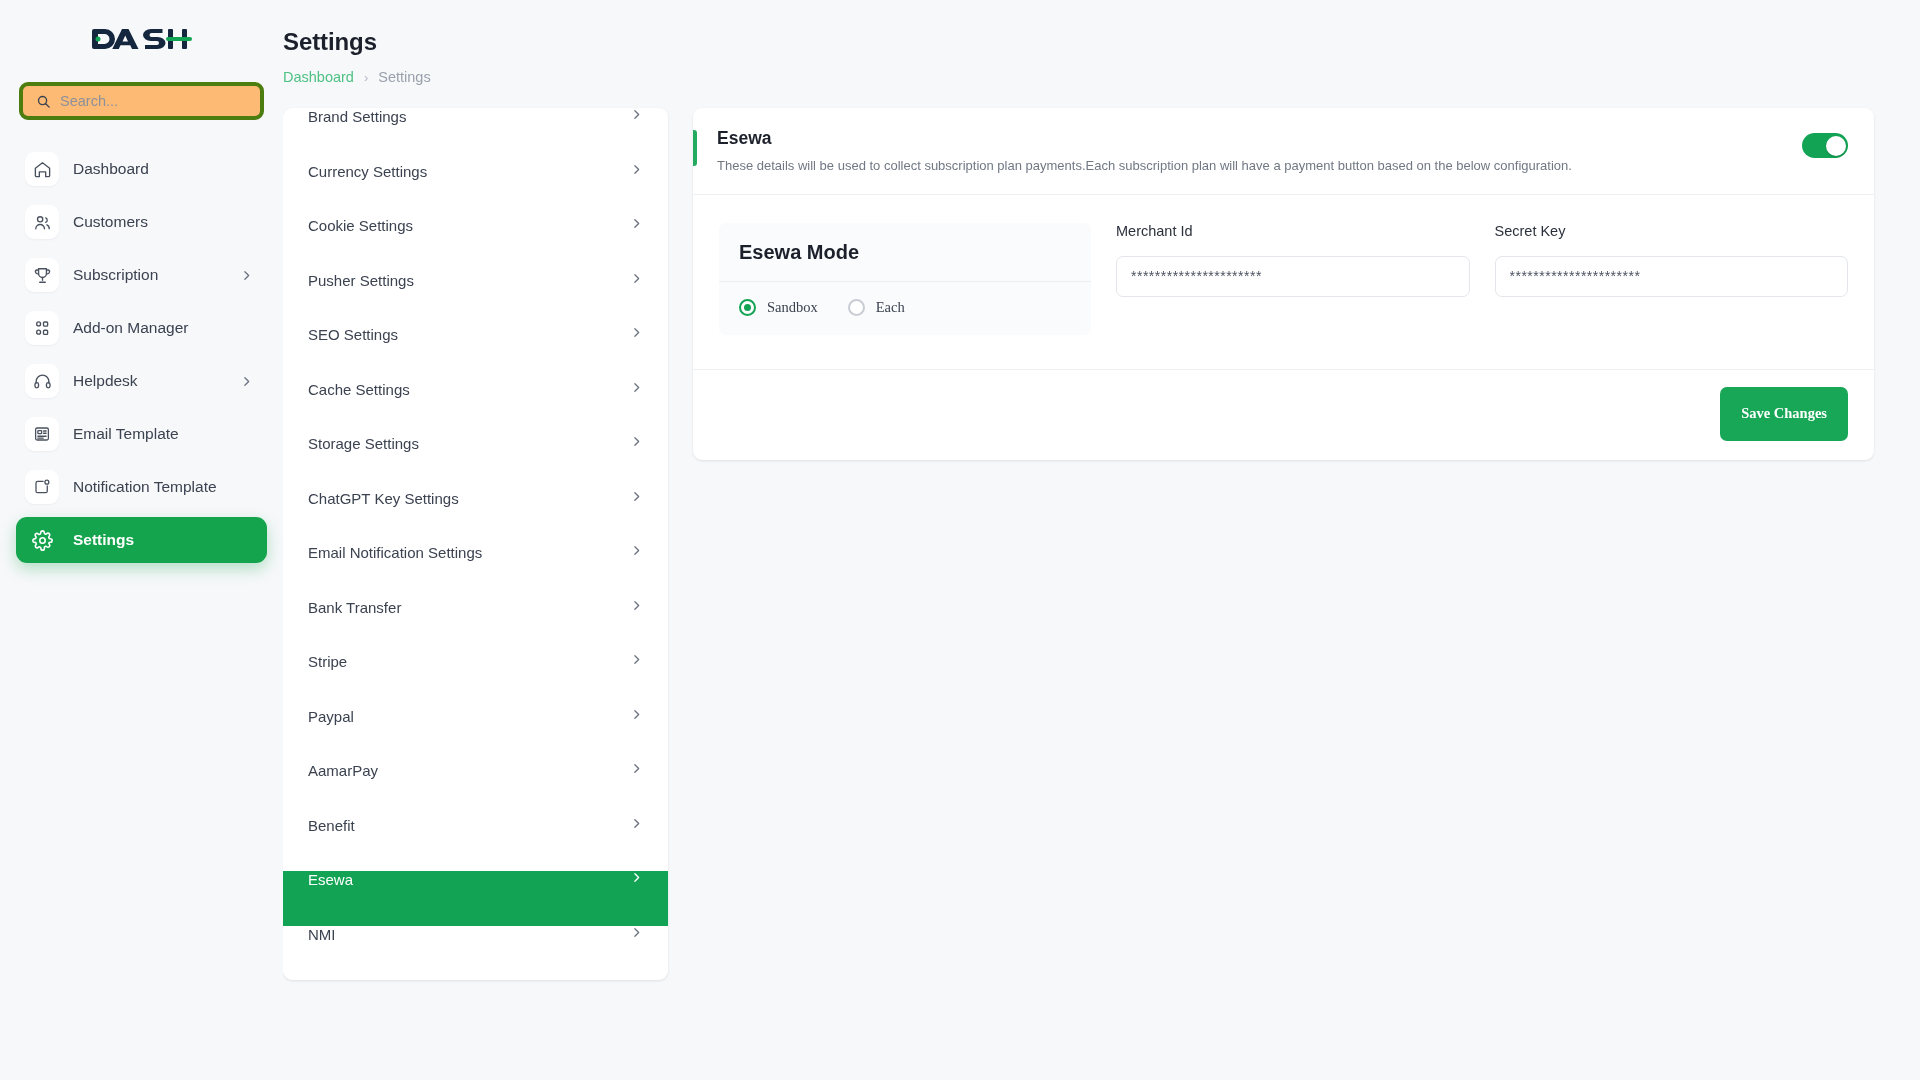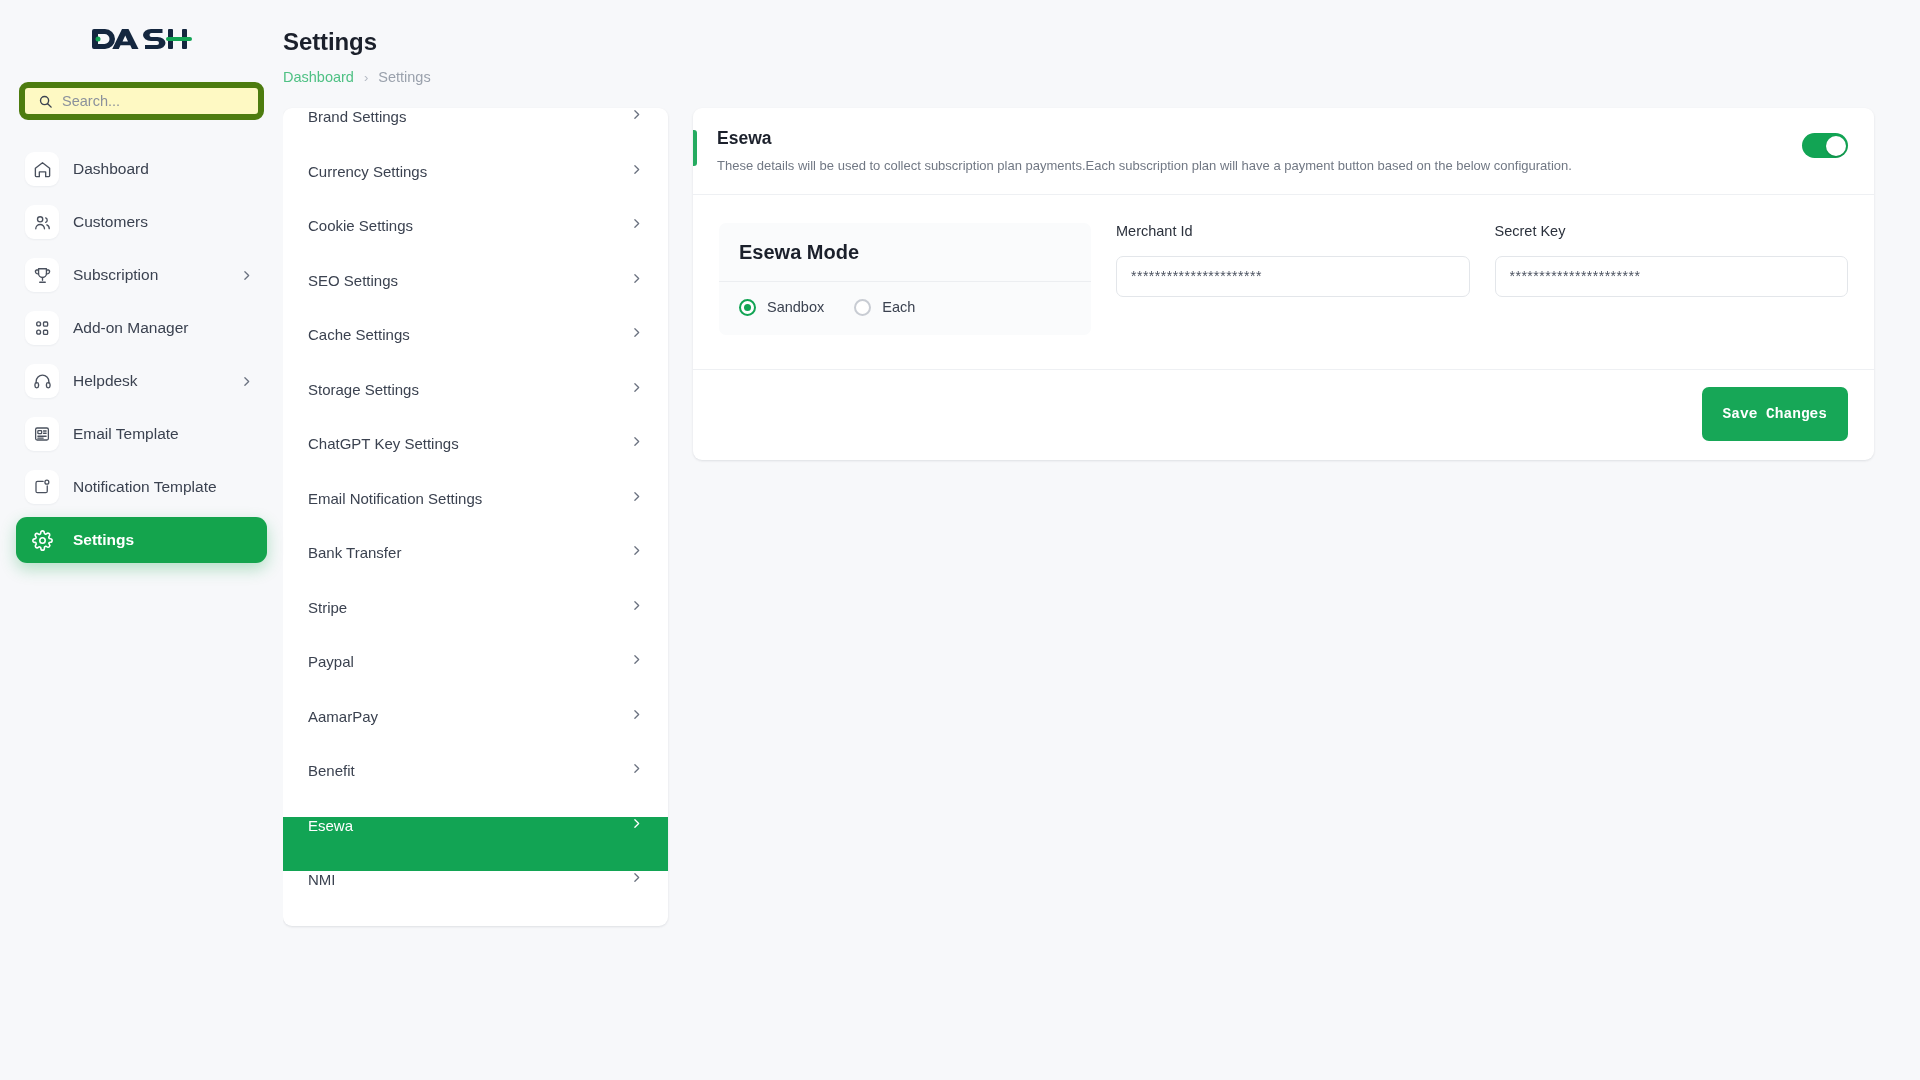--- a/index.html
+++ b/index.html
@@ -30,23 +30,23 @@
     display: flex;
     align-items: center;
     justify-content: center;
     padding-top: 6px;
   }
   .logo { display: block; }
 
   .search-box {
     margin: 10px 3px 26px 3px;
     height: 38px;
-    border: 6px solid #4d7c0f;
+    border: 4px solid #4d7c0f;
     border-radius: 9px;
-    background: #fef9c3;
+    background: #fdba74;
     display: flex;
     align-items: center;
     padding: 0 13px;
     gap: 9px;
   }
   .search-box svg { flex: 0 0 auto; }
   .search-input {
     border: none;
     outline: none;
     background: transparent;
@@ -239,21 +239,21 @@
     display: flex; align-items: center; justify-content: center;
     flex: 0 0 17px;
   }
   .radio.checked { border-color: #12a454; border-width: 2.5px; }
   .radio.checked::after {
     content: "";
     width: 7px; height: 7px;
     border-radius: 50%;
     background: #12a454;
   }
-  .radio-label { font-size: 14.5px; color: #3b4250; }
+  .radio-label { font-size: 14.5px; color: #3b4250; font-family: Liberation Serif, serif; }
 
   .field-col { flex: 1 1 0; min-width: 0; }
   .field-label {
     font-size: 14.5px;
     color: #2b313c;
     font-weight: 400;
     margin-bottom: 17px;
   }
   .field-input {
     width: 100%;
@@ -275,21 +275,21 @@
     display: flex;
     justify-content: flex-end;
   }
   .save-btn {
     background: #17a757;
     color: #fff;
     border: none;
     border-radius: 7px;
     height: 54px;
     padding: 0 21px;
-    font-family: Liberation Mono, monospace;
+    font-family: Liberation Serif, serif;
     font-size: 14.5px;
     font-weight: 600;
     cursor: pointer;
   }
 </style>
 </head>
 <body>
 
 <div class="app">
 
@@ -455,20 +455,28 @@
         </div>
         <div class="sl-item">
           <span>Cookie Settings</span>
           <span class="sl-caret">
               <svg width="13" height="13" viewBox="0 0 24 24" fill="none" stroke="#6b7280" stroke-width="2.4" stroke-linecap="round" stroke-linejoin="round">
                 <polyline points="9 5 16 12 9 19"></polyline>
               </svg>
             </span>
         </div>
         <div class="sl-item">
+          <span>Pusher Settings</span>
+          <span class="sl-caret">
+              <svg width="13" height="13" viewBox="0 0 24 24" fill="none" stroke="#6b7280" stroke-width="2.4" stroke-linecap="round" stroke-linejoin="round">
+                <polyline points="9 5 16 12 9 19"></polyline>
+              </svg>
+            </span>
+        </div>
+        <div class="sl-item">
           <span>SEO Settings</span>
           <span class="sl-caret">
               <svg width="13" height="13" viewBox="0 0 24 24" fill="none" stroke="#6b7280" stroke-width="2.4" stroke-linecap="round" stroke-linejoin="round">
                 <polyline points="9 5 16 12 9 19"></polyline>
               </svg>
             </span>
         </div>
         <div class="sl-item">
           <span>Cache Settings</span>
           <span class="sl-caret">

